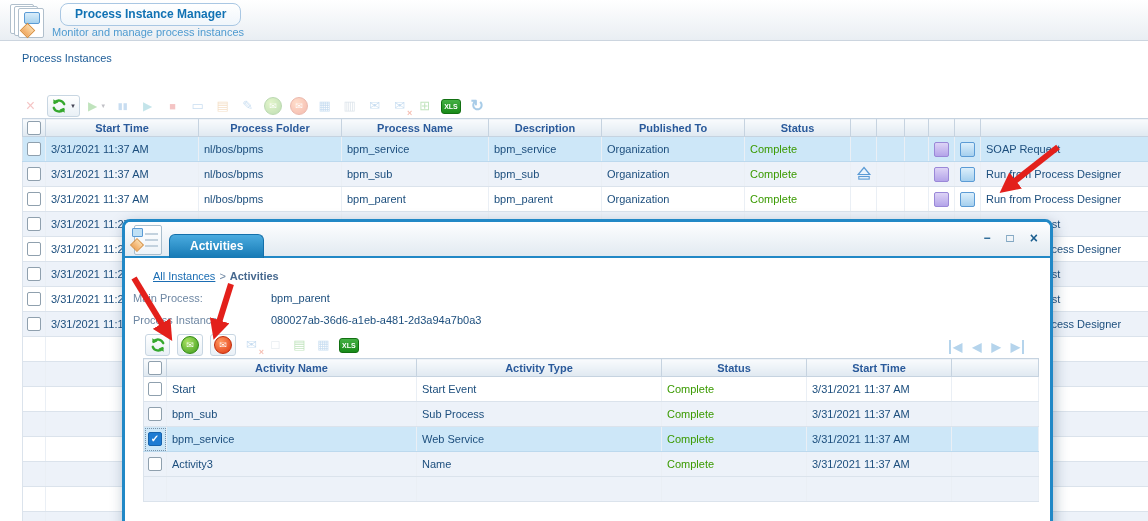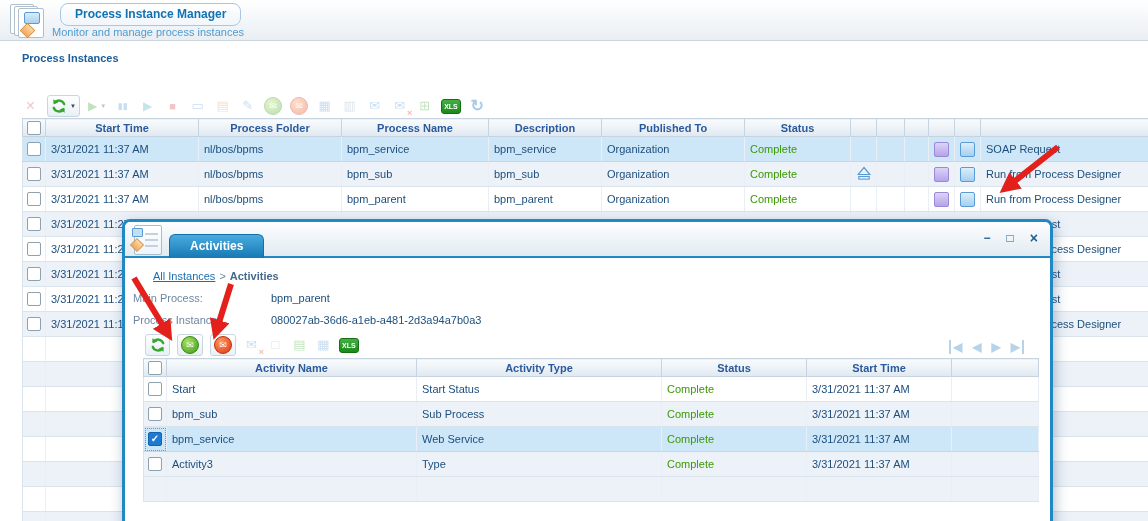--- a/index.html
+++ b/index.html
@@ -16,21 +16,21 @@
   .pg2{left:4px;top:2px;width:22px;height:28px}
   .pg3{left:8px;top:4px;width:24px;height:28px;background:linear-gradient(#fff,#eef4f9)}
   .fc-rect{position:absolute;left:14px;top:8px;width:14px;height:10px;z-index:2;
     background:linear-gradient(#d9edfa,#a8d2ee);border:1px solid #5b9bd5;border-radius:2px}
   .fc-diamond{position:absolute;left:12px;top:21px;width:9px;height:9px;z-index:2;
     background:linear-gradient(#fbd9a8,#f0a860);border:1px solid #d88f3e;transform:rotate(45deg)}
   .app-tab{position:absolute;left:60px;top:3px;height:16px;padding:2px 14px 3px;
     border:1px solid #a9c7e3;border-radius:8px;background:linear-gradient(#ffffff,#f0f6fb);
     font-weight:bold;font-size:12px;color:#1172b4;line-height:16px}
   .app-sub{position:absolute;left:52px;top:26px;color:#4f9bd0}
-  .page-heading{position:absolute;left:22px;top:52px;font-weight:bold;color:#1d5c97}
+  .page-heading{position:absolute;left:22px;top:52px;font-weight:normal;color:#1d5c97}
 
   
   .toolbar{position:absolute;display:flex;align-items:center;gap:8px;height:22px}
   #main-toolbar{left:22px;top:95px}
   .tbi{display:inline-flex;align-items:center;justify-content:center;min-width:17px;height:18px;cursor:pointer}
   .tbi.dis{opacity:.33;cursor:default}
   .btnish{border:1px solid #c8d6e2;border-radius:3px;background:linear-gradient(#ffffff,#e9f0f6);padding:1px 3px}
   .caret{font-size:6px;color:#445;margin-left:3px}
   .glyph{line-height:18px}
   .glyph.red{color:#e05050}.glyph.green{color:#44ad3a}.glyph.blue{color:#5b9bd5}
@@ -546,21 +546,21 @@
             <th>Activity Type</th>
             <th>Status</th>
             <th>Start Time</th>
             <th></th>
           </tr>
         </thead>
       <tbody>
           <tr>
             <td class="cbc"><span class="cb"></span></td>
             <td>Start</td>
-            <td>Start Status</td>
+            <td>Start Event</td>
             <td class="st">Complete</td>
             <td>3/31/2021 11:37 AM</td>
             <td></td>
           </tr>
           <tr class="stripe">
             <td class="cbc"><span class="cb"></span></td>
             <td>bpm_sub</td>
             <td>Sub Process</td>
             <td class="st">Complete</td>
             <td>3/31/2021 11:37 AM</td>
@@ -570,21 +570,21 @@
             <td class="cbc focus"><span class="cb checked">✓</span></td>
             <td>bpm_service</td>
             <td>Web Service</td>
             <td class="st">Complete</td>
             <td>3/31/2021 11:37 AM</td>
             <td></td>
           </tr>
           <tr class="stripe">
             <td class="cbc"><span class="cb"></span></td>
             <td>Activity3</td>
-            <td>Type</td>
+            <td>Name</td>
             <td class="st">Complete</td>
             <td>3/31/2021 11:37 AM</td>
             <td></td>
           </tr>
           <tr class="stripe">
             <td class="cbc"></td>
             <td></td>
             <td></td>
             <td></td>
             <td></td>

